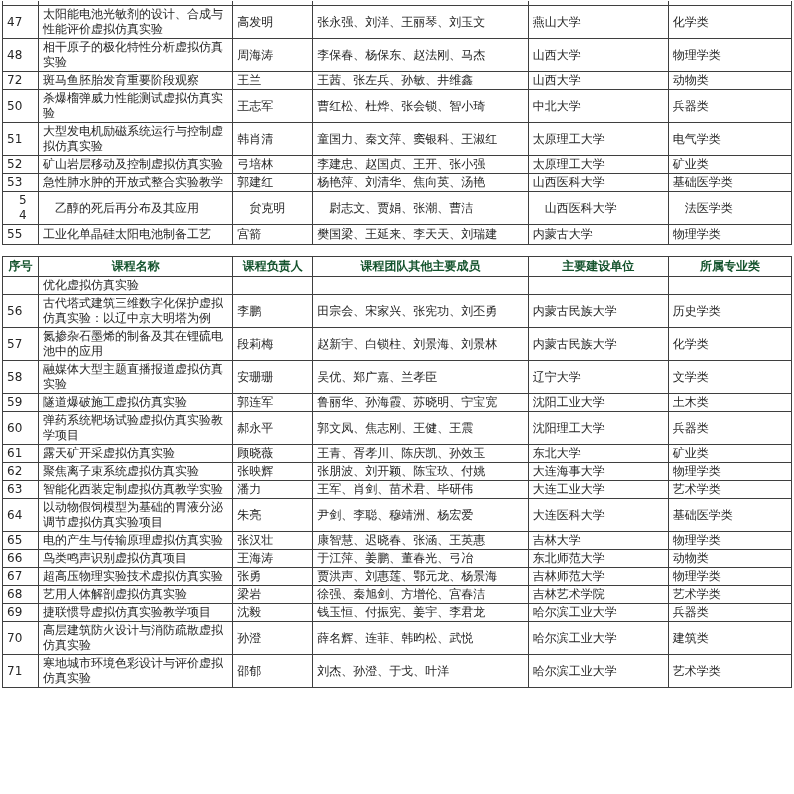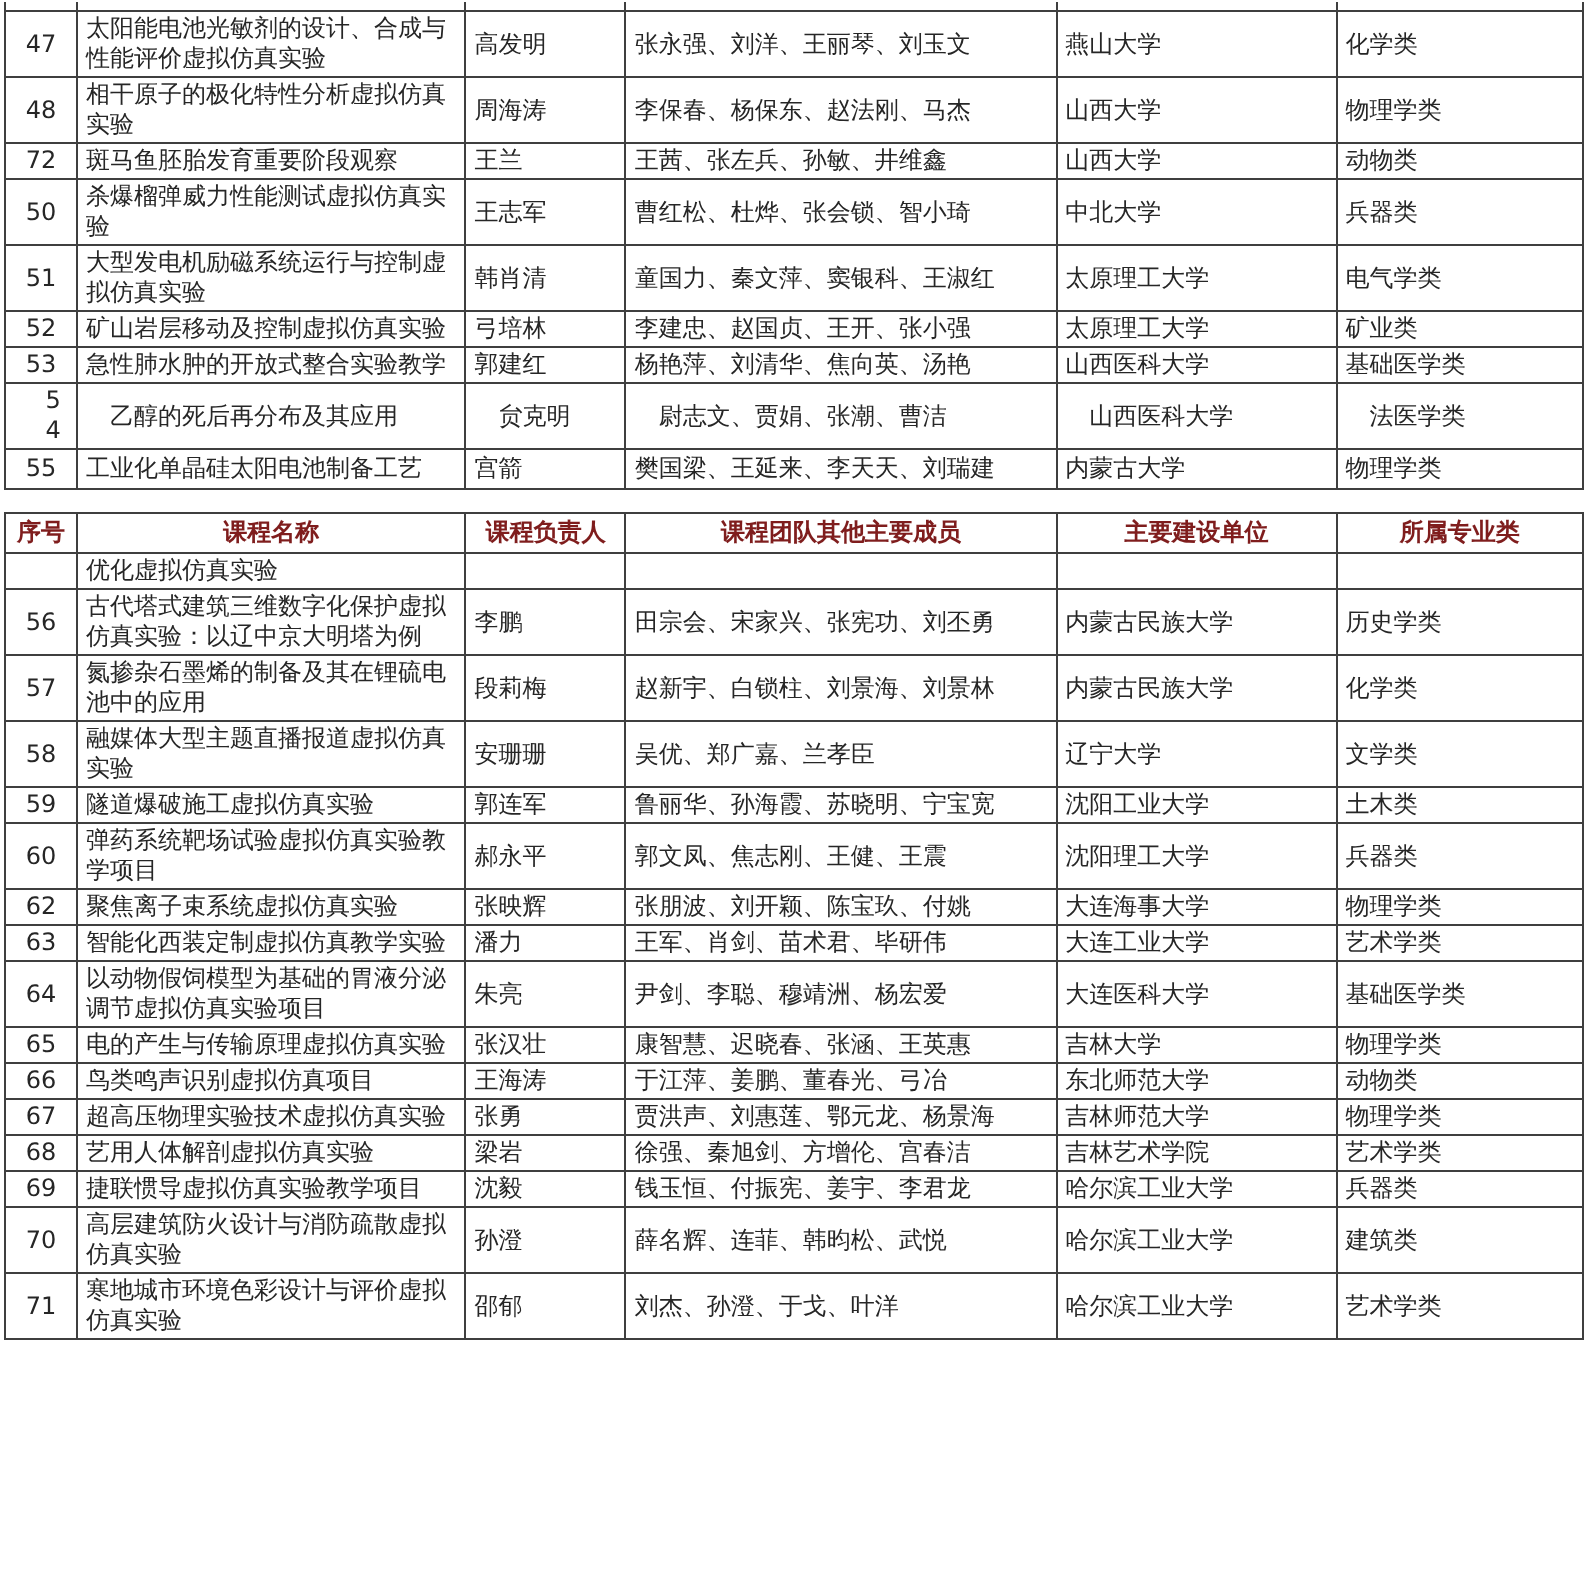--- a/index.html
+++ b/index.html
@@ -26,24 +26,24 @@
     font-size: 12px;
     line-height: 15px;
     color: #262626;
     vertical-align: middle;
     word-break: break-all;
     overflow: hidden;
   }
   table.grid th {
     font-weight: bold;
     text-align: center;
-    color: #7f1d1d;
+    color: #14532d;
     height: 17px;
   }
-  td.c-no { text-align: center; }
+  td.c-no { text-align: left; }
   td.c-name, td.c-leader, td.c-members, td.c-unit, td.c-cat { text-align: left; }
   
   #table-upper tr.sliver td {
     height: 4px;
     padding: 0 4px;
     border-top: none;
   }
   
   #table-upper { margin-bottom: 11px; }
   
@@ -227,20 +227,28 @@
 
         <tr>
           <td class="c-no">60</td>
           <td class="c-name">弹药系统靶场试验虚拟仿真实验教学项目</td>
           <td class="c-leader">郝永平</td>
           <td class="c-members">郭文凤、焦志刚、王健、王震</td>
           <td class="c-unit">沈阳理工大学</td>
           <td class="c-cat">兵器类</td>
         </tr>
 
+        <tr>
+          <td class="c-no">61</td>
+          <td class="c-name">露天矿开采虚拟仿真实验</td>
+          <td class="c-leader">顾晓薇</td>
+          <td class="c-members">王青、胥孝川、陈庆凯、孙效玉</td>
+          <td class="c-unit">东北大学</td>
+          <td class="c-cat">矿业类</td>
+        </tr>
 
         <tr>
           <td class="c-no">62</td>
           <td class="c-name">聚焦离子束系统虚拟仿真实验</td>
           <td class="c-leader">张映辉</td>
           <td class="c-members">张朋波、刘开颖、陈宝玖、付姚</td>
           <td class="c-unit">大连海事大学</td>
           <td class="c-cat">物理学类</td>
         </tr>
 

